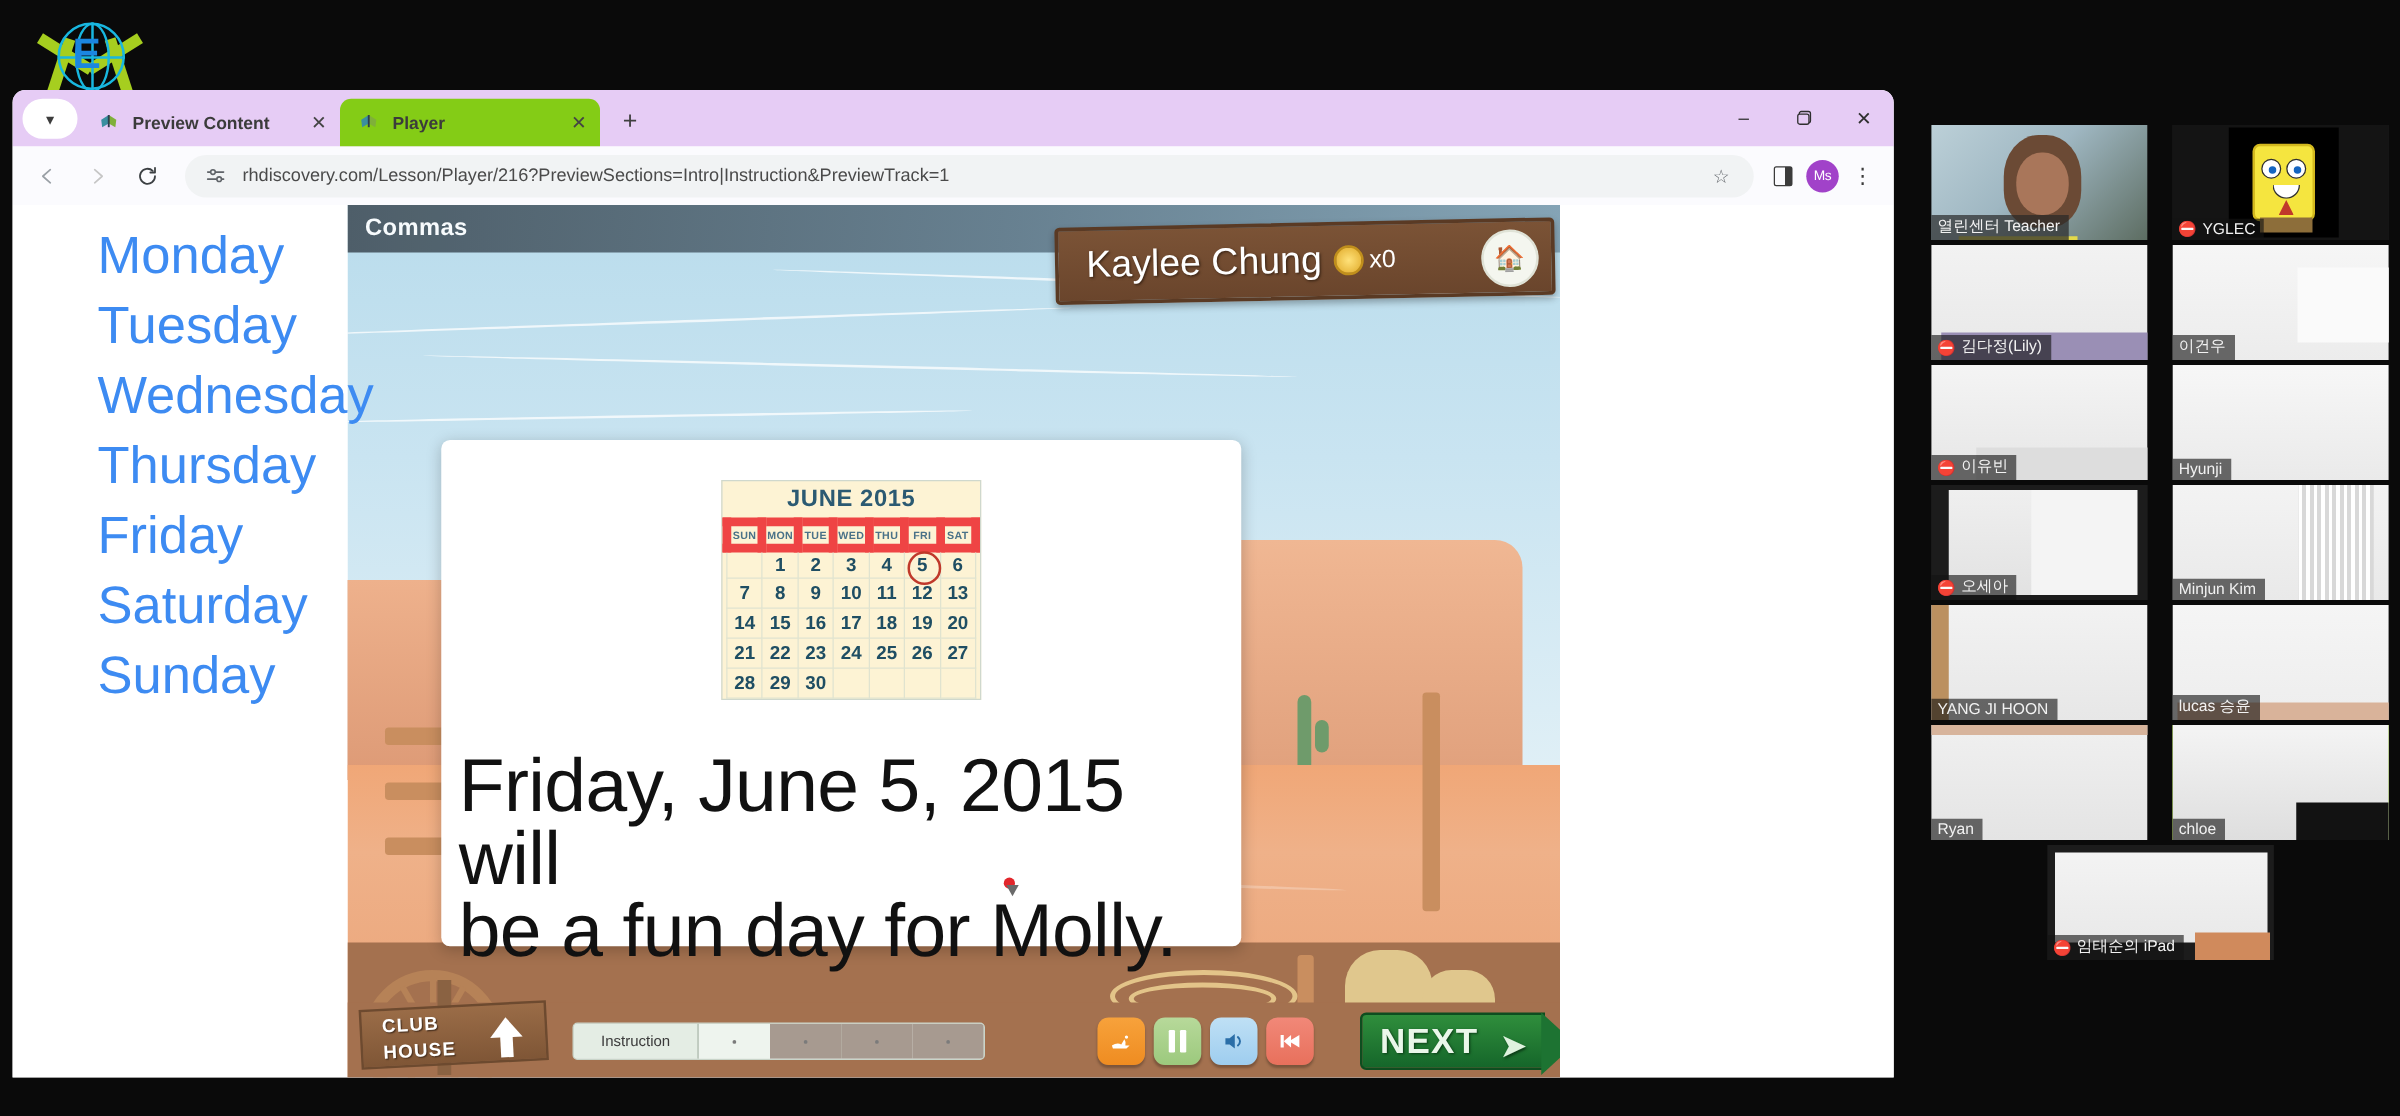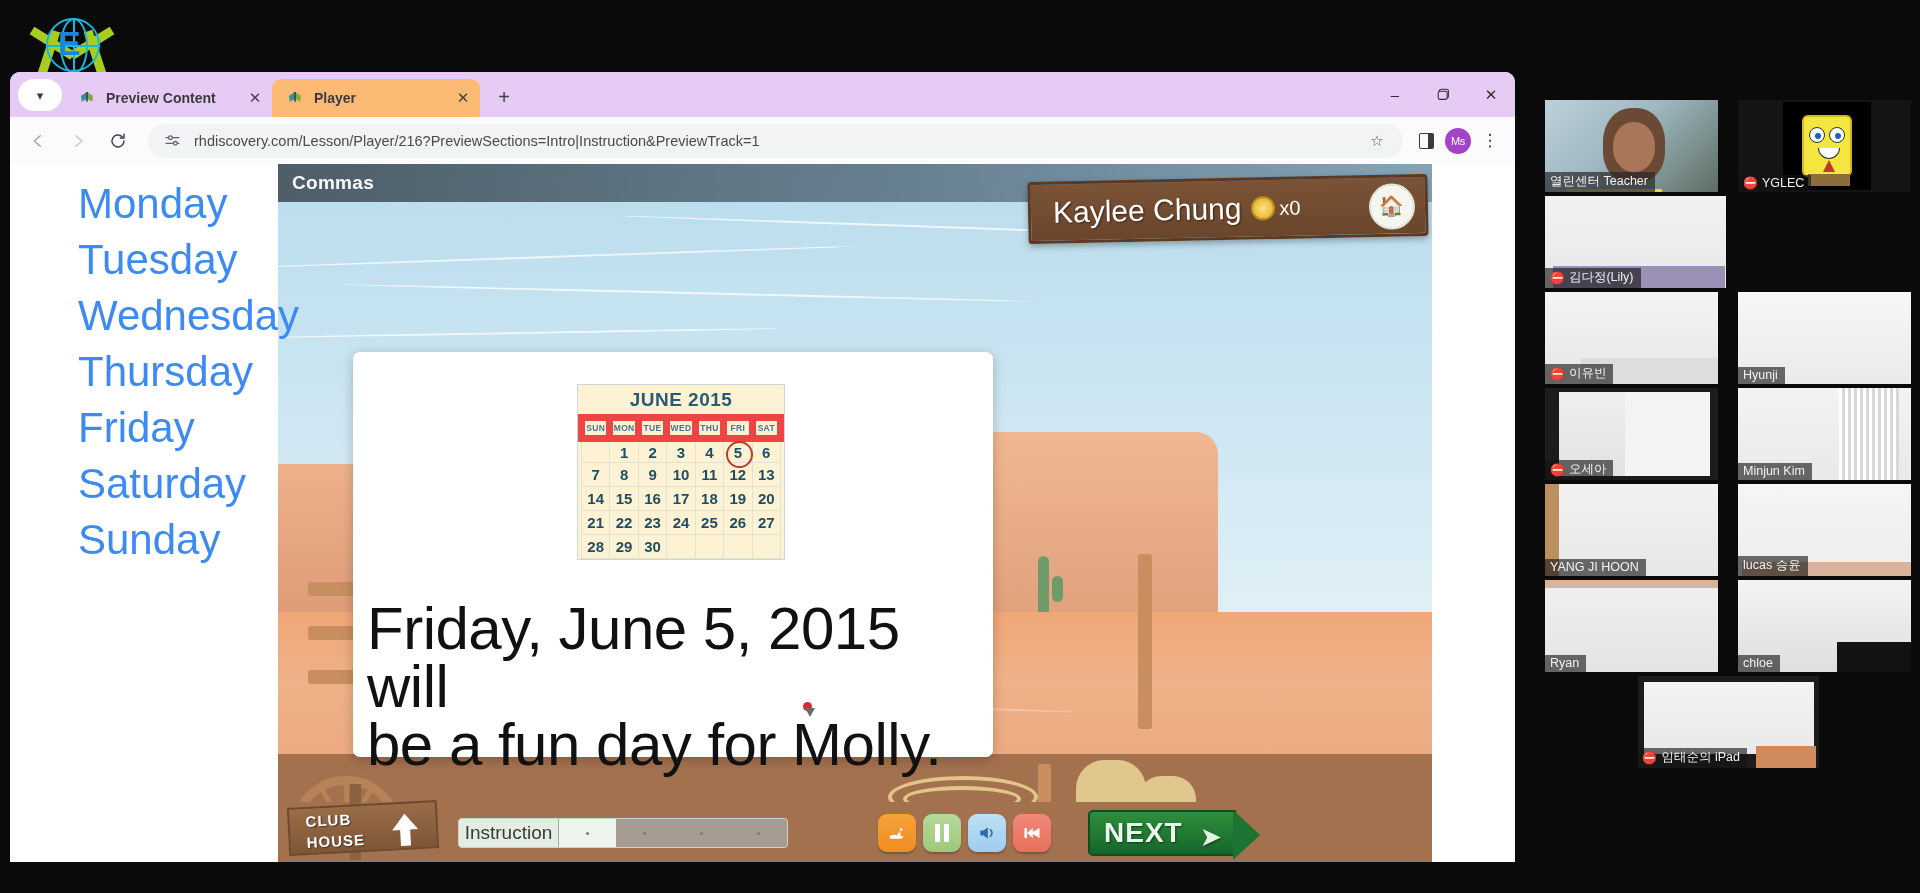--- a/index.html
+++ b/index.html
@@ -28,21 +28,21 @@
   #browser { position:absolute; left:10px; top:72px; width:1505px; height:790px;
              background:#fff; border-radius:10px 10px 0 0; overflow:hidden; }
 
   
   .tabstrip { position:relative; height:45px; background:#e6ccf5; display:flex; align-items:flex-end; padding-left:6px; }
   .tabsearch { width:44px; height:32px; margin:0 2px 6px 2px; border-radius:16px; background:#fff;
                display:flex; align-items:center; justify-content:center; color:#3c3c3c; font-size:13px; }
   .tab { position:relative; height:38px; min-width:208px; display:flex; align-items:center;
          padding:0 6px 0 14px; border-radius:9px 9px 0 0; font-size:14px; color:#3b3b3b; }
   .tab.inactive { background:transparent; }
-  .tab.active { background:#fdba74; }
+  .tab.active { background:#84cc16; }
   .tab .favicon { width:18px; height:18px; margin-right:10px; flex:0 0 18px; }
   .tab .tlabel { flex:1; white-space:nowrap; overflow:hidden; text-overflow:ellipsis;font-weight:bold; }
   .tab .tclose { width:22px; height:22px; display:flex; align-items:center; justify-content:center;
                  font-size:15px; color:#444; border-radius:50%; }
   .newtab { width:32px; height:32px; margin:0 0 4px 8px; display:flex; align-items:center;
             justify-content:center; font-size:20px; color:#3f3f3f; }
   .wincontrols { position:absolute; right:0; top:0; height:45px; display:flex; align-items:center; }
   .wincontrols div { width:48px; height:45px; display:flex; align-items:center; justify-content:center;
                      color:#2f2f2f; font-size:15px; }
 
@@ -66,21 +66,21 @@
   .kebab { width:30px; text-align:center; color:#3b3b3b; font-size:17px; line-height:1; }
 
   
   .page { position:relative; height:698px; background:#fff; overflow:hidden; }
 
   
   .days { position:absolute; left:68px; top:12px; z-index:5; }
   .days div { font-size:42px; line-height:56px; color:#3d8bf2; font-weight:400; }
 
   
-  .stage { position:absolute; left:268px; top:0; width:1154px; height:698px; overflow:hidden; }
+  .stage { position:absolute; left:268px; top:0; width:970px; height:698px; overflow:hidden; }
   .sky { position:absolute; inset:0 0 250px 0;
          background:linear-gradient(#b9dcec 0%, #c9e4f1 45%, #dfeff6 100%); }
   .sky .cloudline { position:absolute; left:0; width:100%; height:2px; background:rgba(255,255,255,.75);
                     border-radius:50%; }
   .mesa { position:absolute; border-radius:10px 22px 0 0; }
   .ground { position:absolute; left:0; right:0; top:448px; bottom:0;
             background:linear-gradient(#f0a777 0%, #efb189 28%, #e9a276 100%); }
   .ground2 { position:absolute; left:0; right:0; top:590px; bottom:0; background:#a4714f; }
   .dirtline { position:absolute; height:3px; background:rgba(255,255,255,.25); border-radius:50%; }
   .fence { position:absolute; background:#c98e5f; border-radius:3px; }
@@ -147,21 +147,21 @@
         border:2px solid #6d4a2f; }
   .clubsign .plank b { display:block; font-size:15px; line-height:16px; padding:5px 0 0 16px;
         letter-spacing:1px; text-shadow:1px 1px 1px #4b3220; }
   .clubsign .up { position:absolute; right:18px; top:10px; width:0; height:0;
         border-left:13px solid transparent; border-right:13px solid transparent; border-bottom:16px solid #fff; }
   .clubsign .upstem { position:absolute; right:26px; top:24px; width:10px; height:18px; background:#fff; }
 
   .progwrap { position:absolute; left:180px; top:16px; width:330px; height:30px;
               background:#e4ede4; border-radius:4px; display:flex; overflow:hidden; border:1px solid #c9d4c9;}
   .progwrap .seg-label { width:100px; display:flex; align-items:center; justify-content:center;
-              font-size:19px; color:#3b3b3b; border-right:1px solid #9fae9f; }
+              font-size:12px; color:#3b3b3b; border-right:1px solid #9fae9f; }
   .progwrap .seg { flex:1; position:relative; }
   .progwrap .filled { background:#eef4ee; }
   .progwrap .empty { background:#a79a90; }
   .progwrap .dot { position:absolute; left:50%; top:50%; width:3px; height:3px; margin:-1.5px 0 0 -1.5px;
               border-radius:50%; background:#7b7b7b; }
 
   .ctrls { position:absolute; left:600px; top:12px; display:flex; gap:7px; align-items:center; }
   .cbtn { width:38px; height:38px; border-radius:9px; display:flex; align-items:center;
           justify-content:center; color:#fff; font-size:17px; box-shadow:0 2px 2px rgba(0,0,0,.25); }
   .cbtn.orange { background:linear-gradient(#f7a23b,#ef8c21); }
@@ -548,20 +548,27 @@
 
     <div class="grow">
       <div class="tile">
         <div class="vid" style="background:linear-gradient(#f2f2f2,#e8e8e8);"></div>
         <div style="position:absolute;left:8px;bottom:0;width:172px;height:22px;background:#9a8fb5;"></div>
         <div class="namepill">
           <span class="mute">⛔</span>
           <span class="nmtxt">김다정(Lily)</span>
         </div>
       </div>
+      <div class="tile">
+        <div class="vid" style="background:linear-gradient(#f6f6f6,#ececec);"></div>
+        <div style="position:absolute;left:100px;top:18px;width:80px;height:60px;background:#fafafa;"></div>
+        <div class="namepill">
+          <span class="nmtxt">이건우</span>
+        </div>
+      </div>
     </div>
 
     <div class="grow">
       <div class="tile">
         <div class="vid" style="background:linear-gradient(#f4f4f4,#e6e6e6);"></div>
         <div style="position:absolute;left:36px;bottom:0;width:145px;height:26px;background:#ddd;"></div>
         <div class="namepill">
           <span class="mute">⛔</span>
           <span class="nmtxt">이유빈</span>
         </div>

